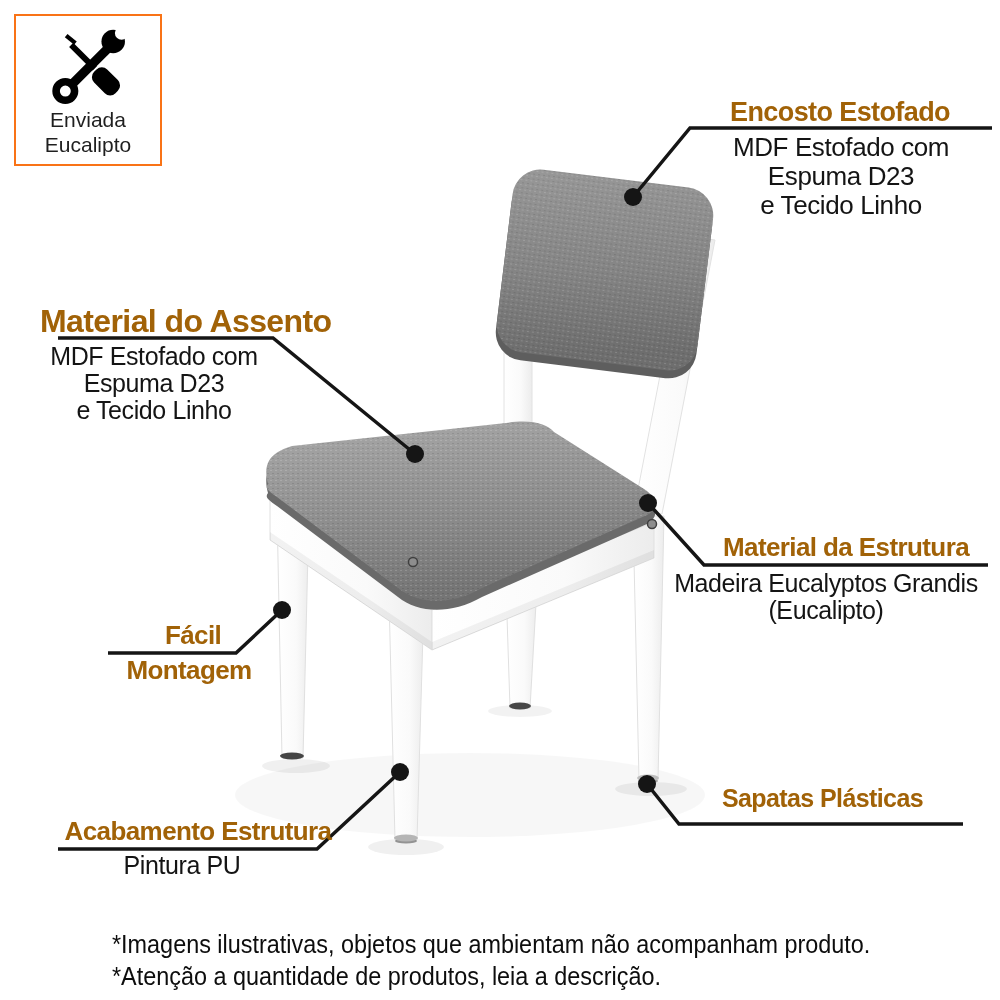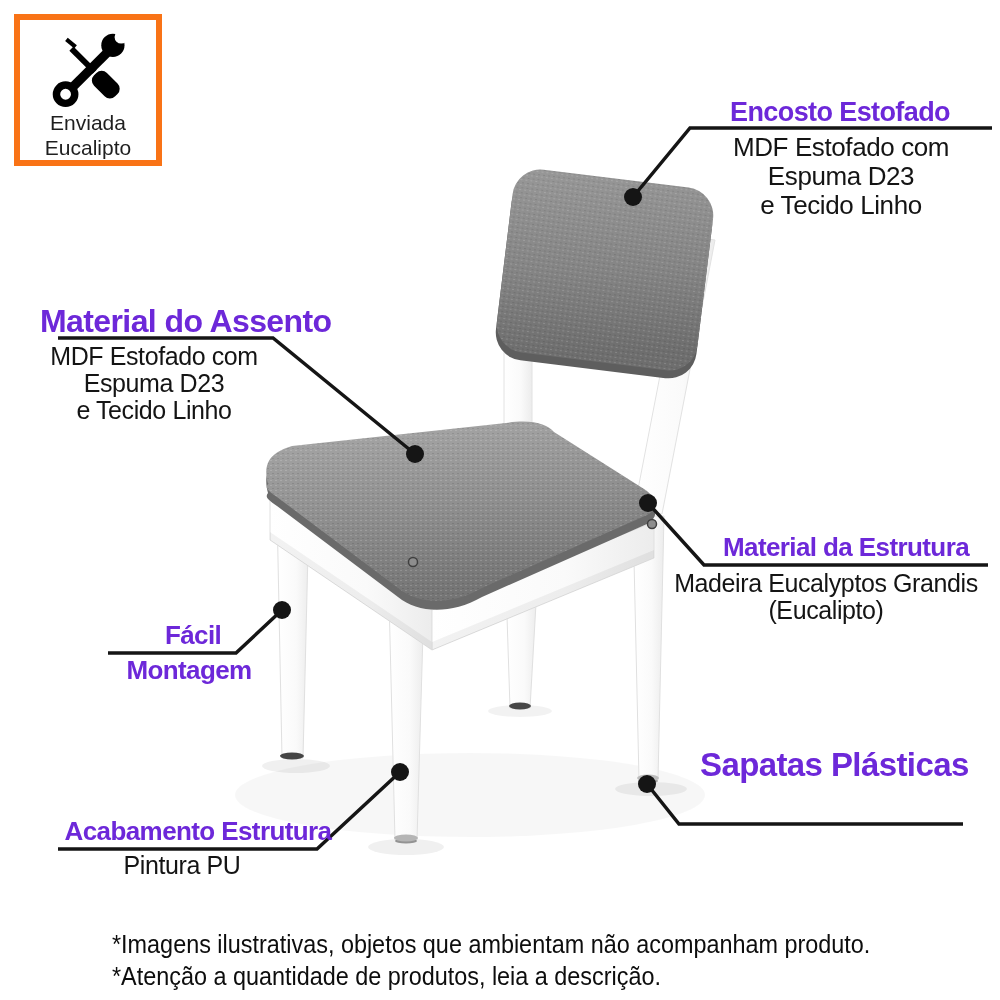--- a/index.html
+++ b/index.html
@@ -4,41 +4,41 @@
 <style>
   html,body{margin:0;padding:0;background:#ffffff;}
   .canvas{
     position:relative;width:1000px;height:1000px;background:#ffffff;overflow:hidden;
     font-family:"Liberation Sans", sans-serif;color:#111;
   }
   .layer{position:absolute;left:0;top:0;pointer-events:none;}
   
   .badge{
     position:absolute;left:14px;top:14px;width:148px;height:152px;
-    border:6px solid #f97316;background:#fff;box-sizing:border-box;
+    border:2px solid #f97316;background:#fff;box-sizing:border-box;
     display:flex;flex-direction:column;align-items:center;
   }
   .badge svg{margin-top:7px;}
   .badge-text{font-size:21px;line-height:25px;color:#1f1f1f;text-align:center;}
   
   .co-title{position:absolute;font-weight:bold;font-size:26px;line-height:30px;
-    text-align:center;color:#6d28d9;letter-spacing:-0.6px;white-space:nowrap;}
+    text-align:center;color:#a16207;letter-spacing:-0.6px;white-space:nowrap;}
   .co-body{position:absolute;font-size:25px;line-height:27px;text-align:center;
     color:#141414;letter-spacing:-0.4px;}
   .t-encosto{left:690px;top:97px;width:300px;font-size:27px;}
   .b-encosto{left:690px;top:133px;width:302px;line-height:29px;font-size:26px;}
   .t-assento{left:40px;top:306px;width:240px;font-size:32px;}
   .b-assento{left:26px;top:343px;width:256px;}
   .t-estrutura{left:702px;top:532px;width:288px;}
   .b-estrutura{left:658px;top:570px;width:336px;text-align:center;}
   .t-facil1{left:128px;top:620px;width:130px;}
   .t-facil2{left:118px;top:655px;width:142px;}
   .t-acabamento{left:52px;top:816px;width:268px;margin-left:12px;}
   .b-acabamento{left:112px;top:852px;width:140px;}
-  .t-sapatas{left:700px;top:750px;width:245px;font-size:33px;}
+  .t-sapatas{left:700px;top:783px;width:245px;font-size:25px;}
   .b-sapatas{left:702px;top:826px;width:245px;}
   
   .footnotes{position:absolute;left:112px;top:928px;width:980px;
     font-size:26px;line-height:32px;color:#0d0d0d;
     transform:scaleX(0.9);transform-origin:left top;white-space:nowrap;}
 </style>
 </head>
 <body>
 
 <div class="canvas">

